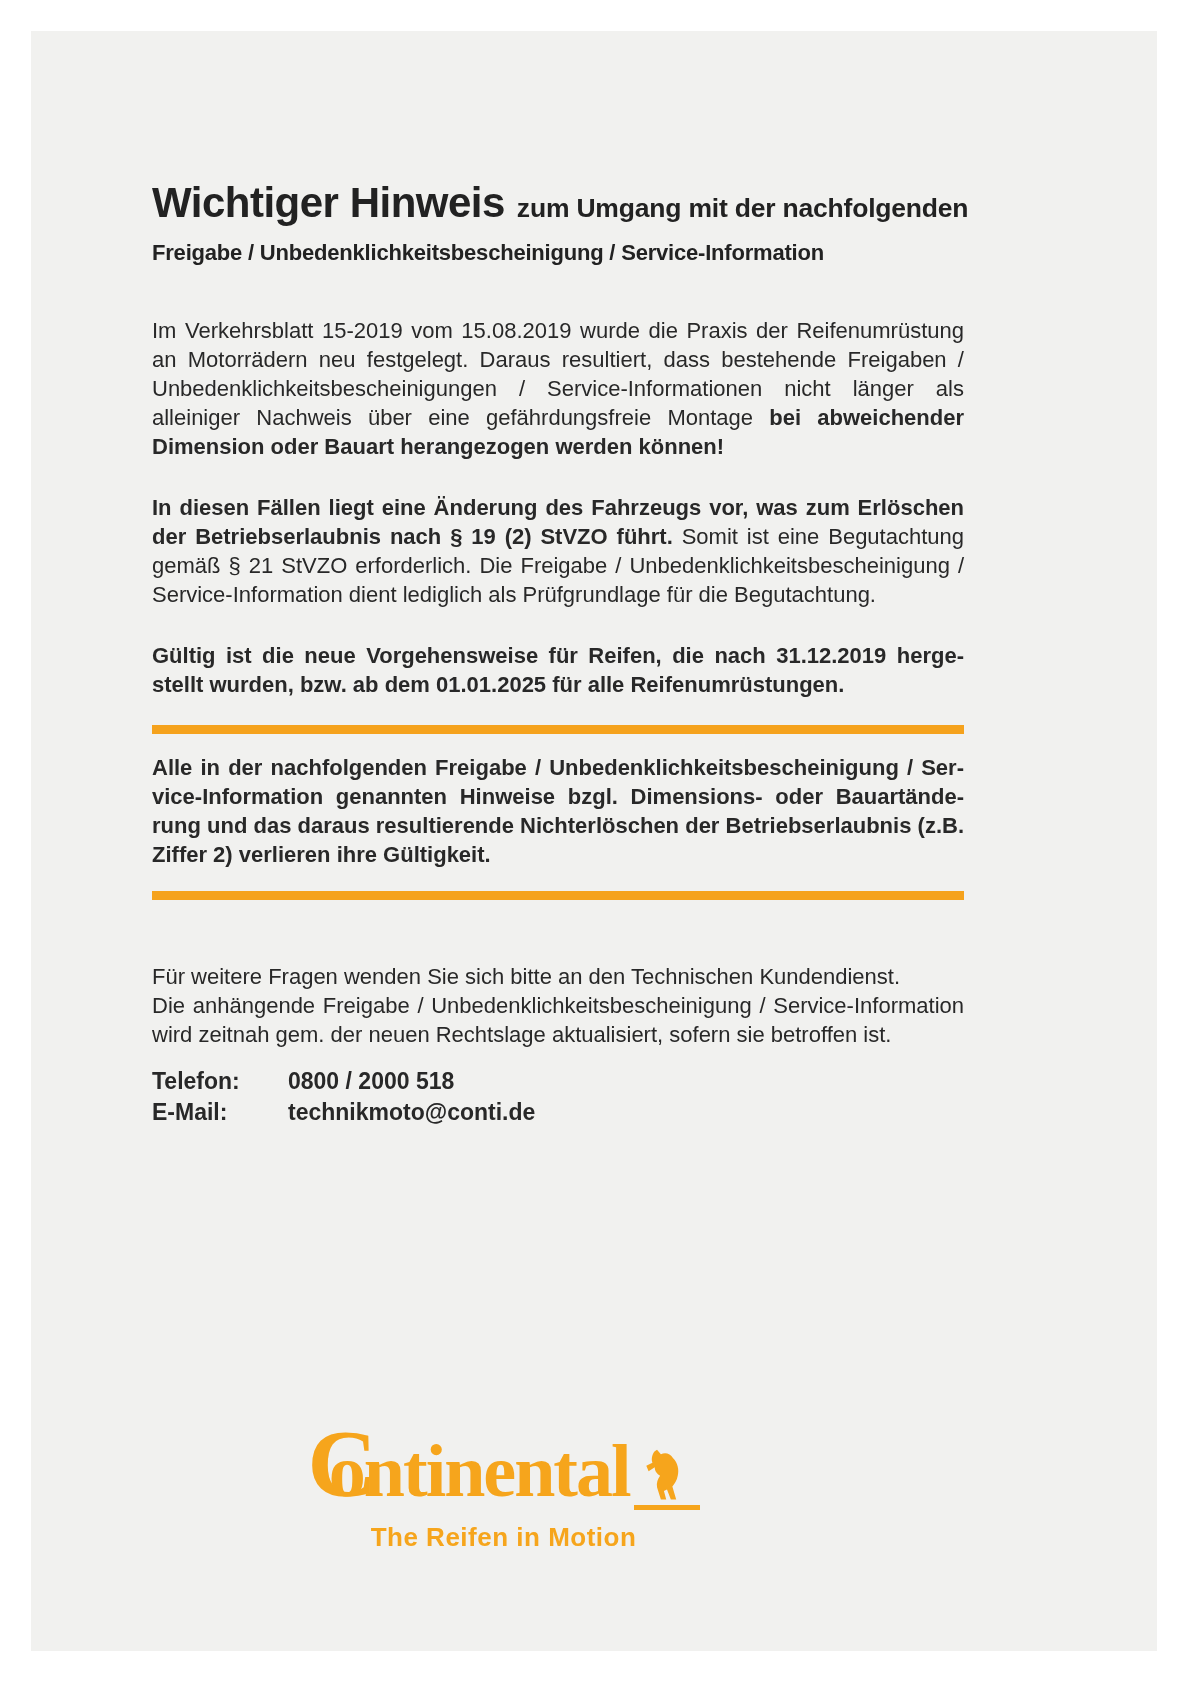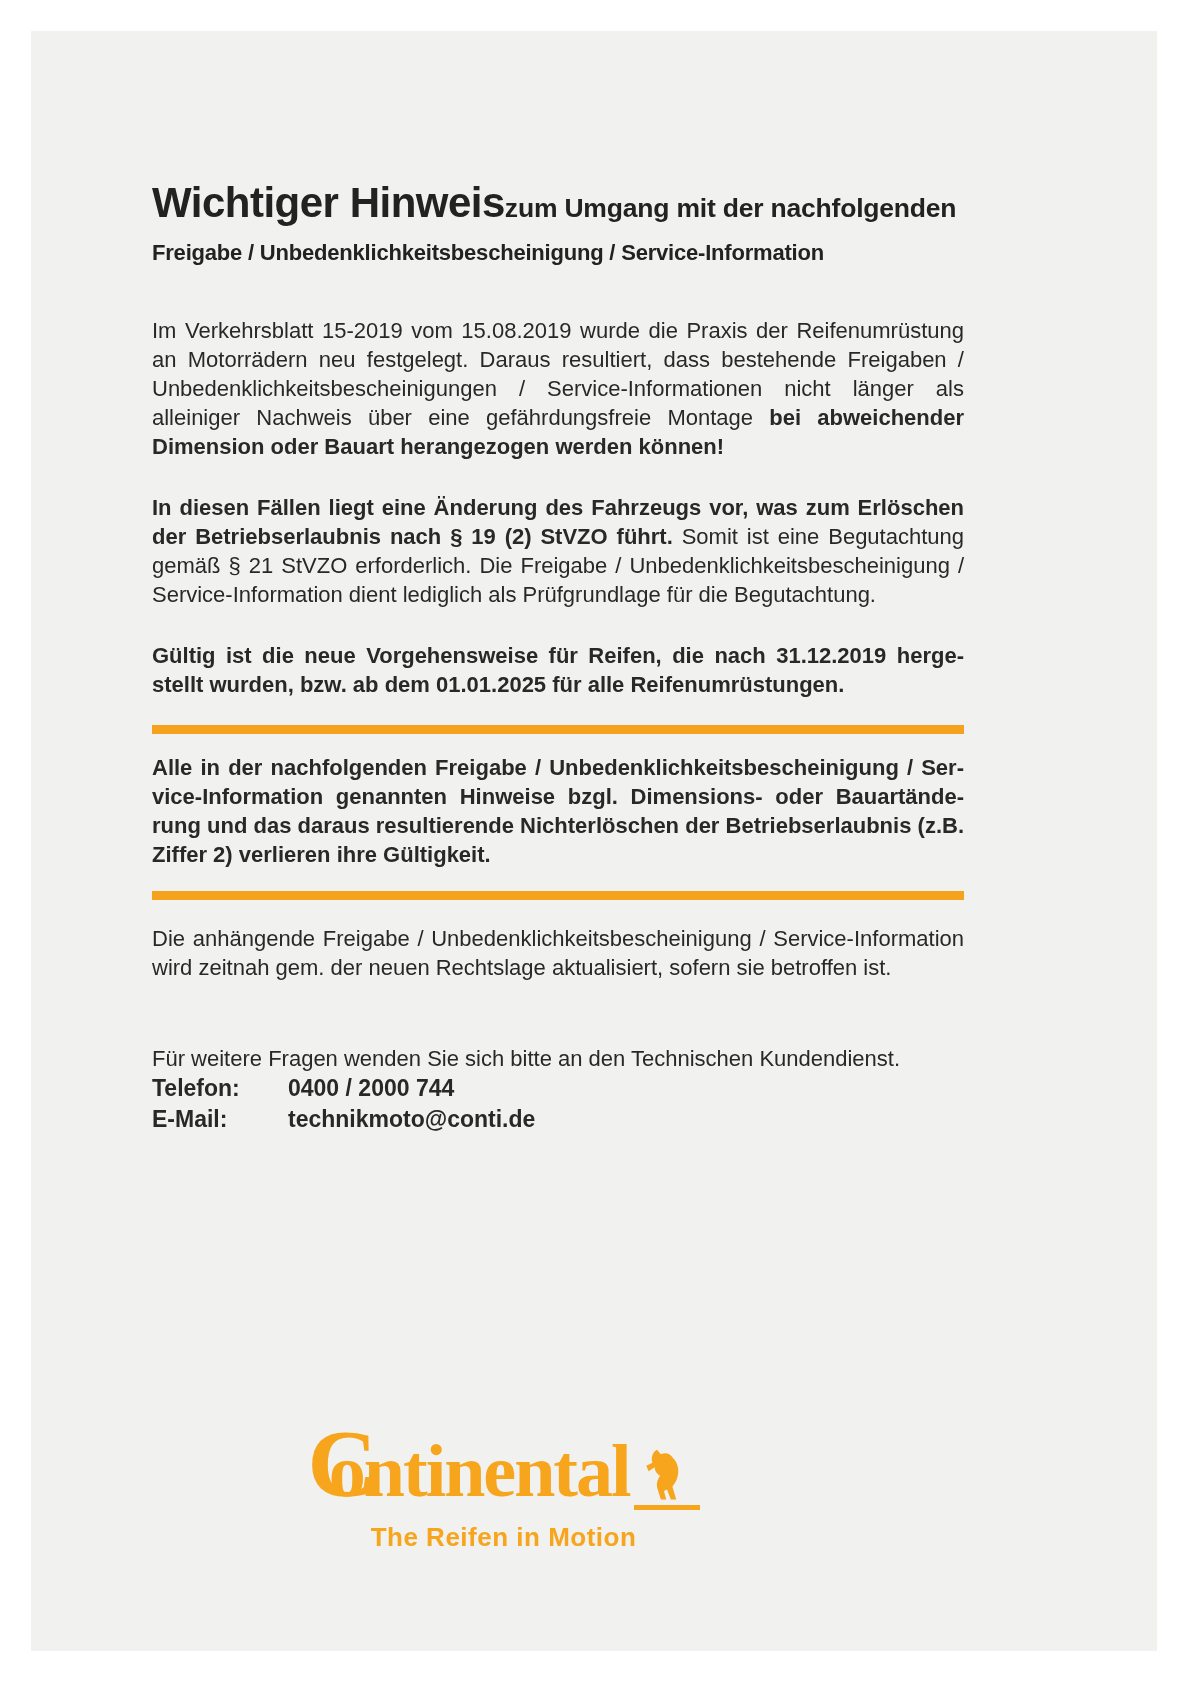--- a/index.html
+++ b/index.html
@@ -40,21 +40,21 @@
     white-space: nowrap;
   }
   .title-main {
     font-size: 42px;
     font-weight: 700;
     letter-spacing: -0.5px;
   }
   .title-suffix {
     font-size: 26.5px;
     font-weight: 700;
-    margin-left: 0;
+    margin-left: 12px;
     letter-spacing: -0.2px;
   }
   .title-line2 {
     margin-top: 13px;
     font-size: 22px;
     font-weight: 700;
     letter-spacing: -0.2px;
     white-space: nowrap;
   }
   
@@ -154,28 +154,28 @@
 
         <p class="para gap-top"><span class="seg-bold">Gültig ist die neue Vorgehensweise für Reifen, die nach 31.12.2019 herge­stellt wurden, bzw. ab dem 01.01.2025 für alle Reifenumrüstungen.</span></p>
 
         <div class="divider-rule"></div>
 
         <p class="para"><span class="seg-bold">Alle in der nachfolgenden Freigabe / Unbedenklichkeitsbescheinigung / Ser­vice-Information genannten Hinweise bzgl. Dimensions- oder Bauartände­rung und das daraus resultierende Nichterlöschen der Betriebserlaubnis (z.B. Ziffer 2) verlieren ihre Gültigkeit.</span></p>
 
 
         <div class="divider-rule second"></div>
 
+        <p class="para contact-intro">Für weitere Fragen wenden Sie sich bitte an den Technischen Kundendienst.</p>
+
         <p class="para">Die anhängende Freigabe / Unbedenklichkeitsbescheinigung / Service-Informa­tion wird zeitnah gem. der neuen Rechtslage aktualisiert, sofern sie betroffen ist.</p>
-
-        <p class="para contact-intro">Für weitere Fragen wenden Sie sich bitte an den Technischen Kundendienst.</p>
 
         <div class="contact-table">
           <div class="contact-row">
             <span class="contact-label">Telefon:</span>
-            <span class="contact-value">0400 / 2000 744</span>
+            <span class="contact-value">0800 / 2000 518</span>
           </div>
           <div class="contact-row">
             <span class="contact-label">E-Mail:</span>
             <span class="contact-value">technikmoto@conti.de</span>
           </div>
         </div>
 
       </div>
     </div>
 

